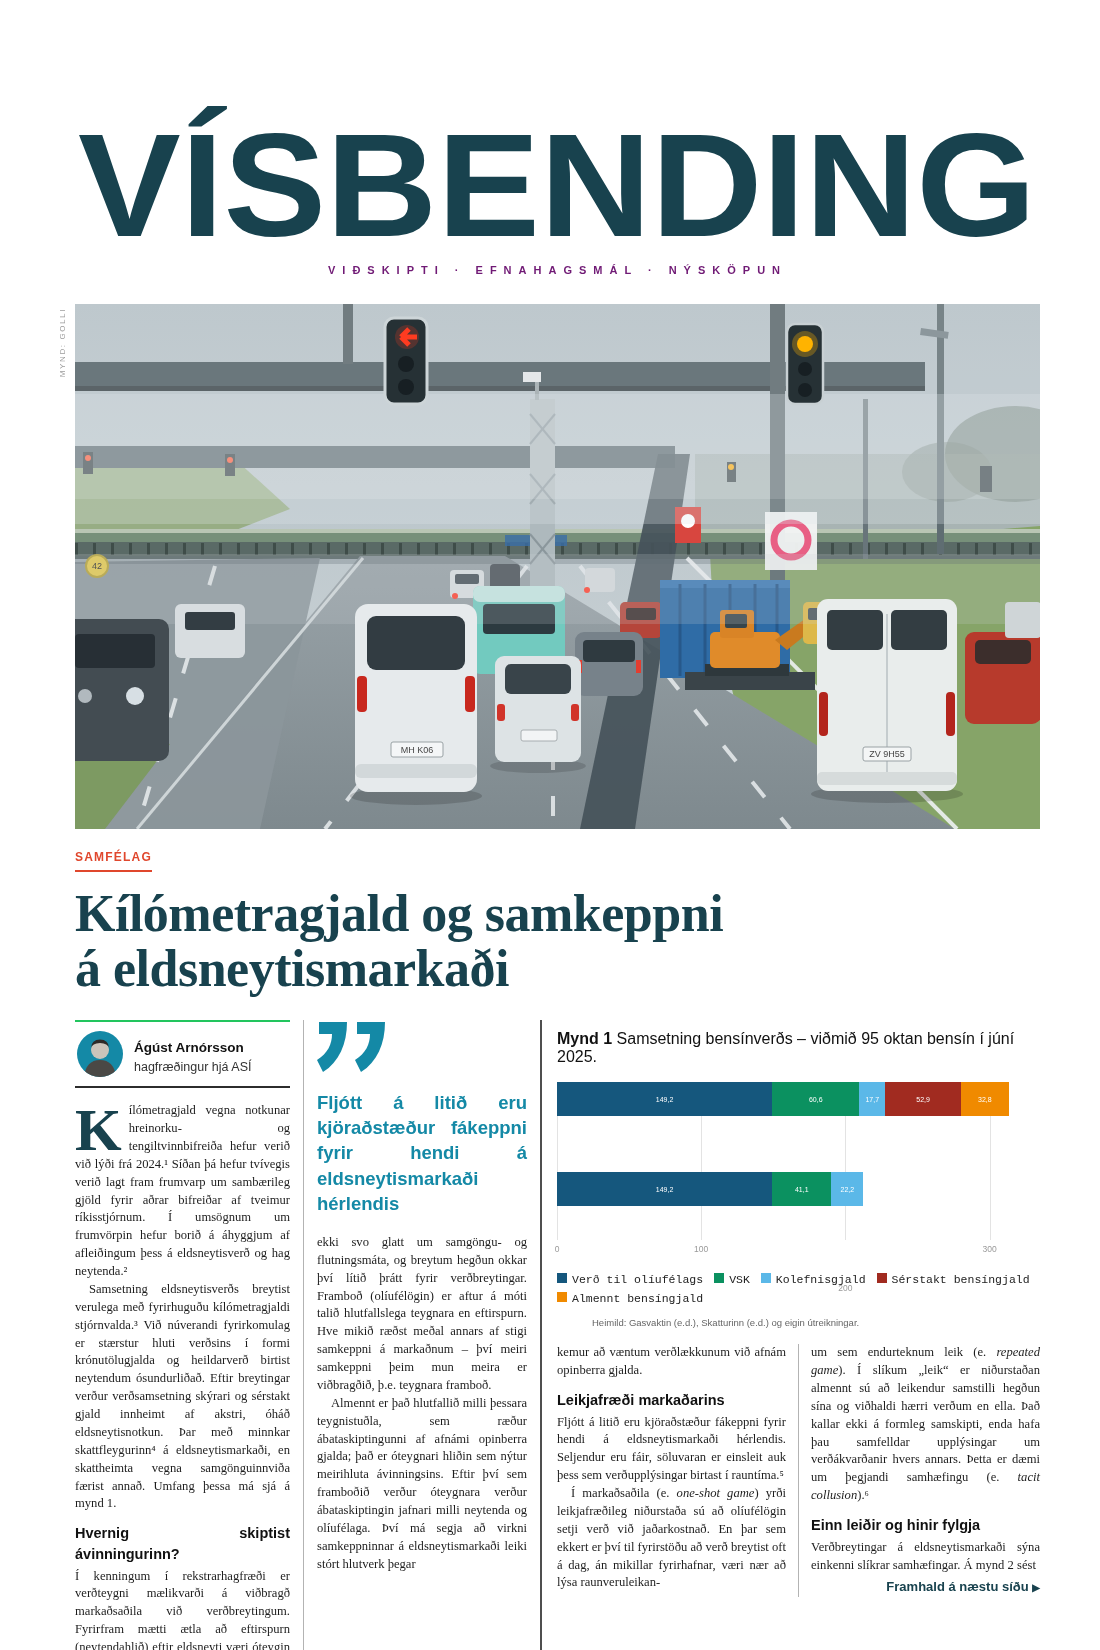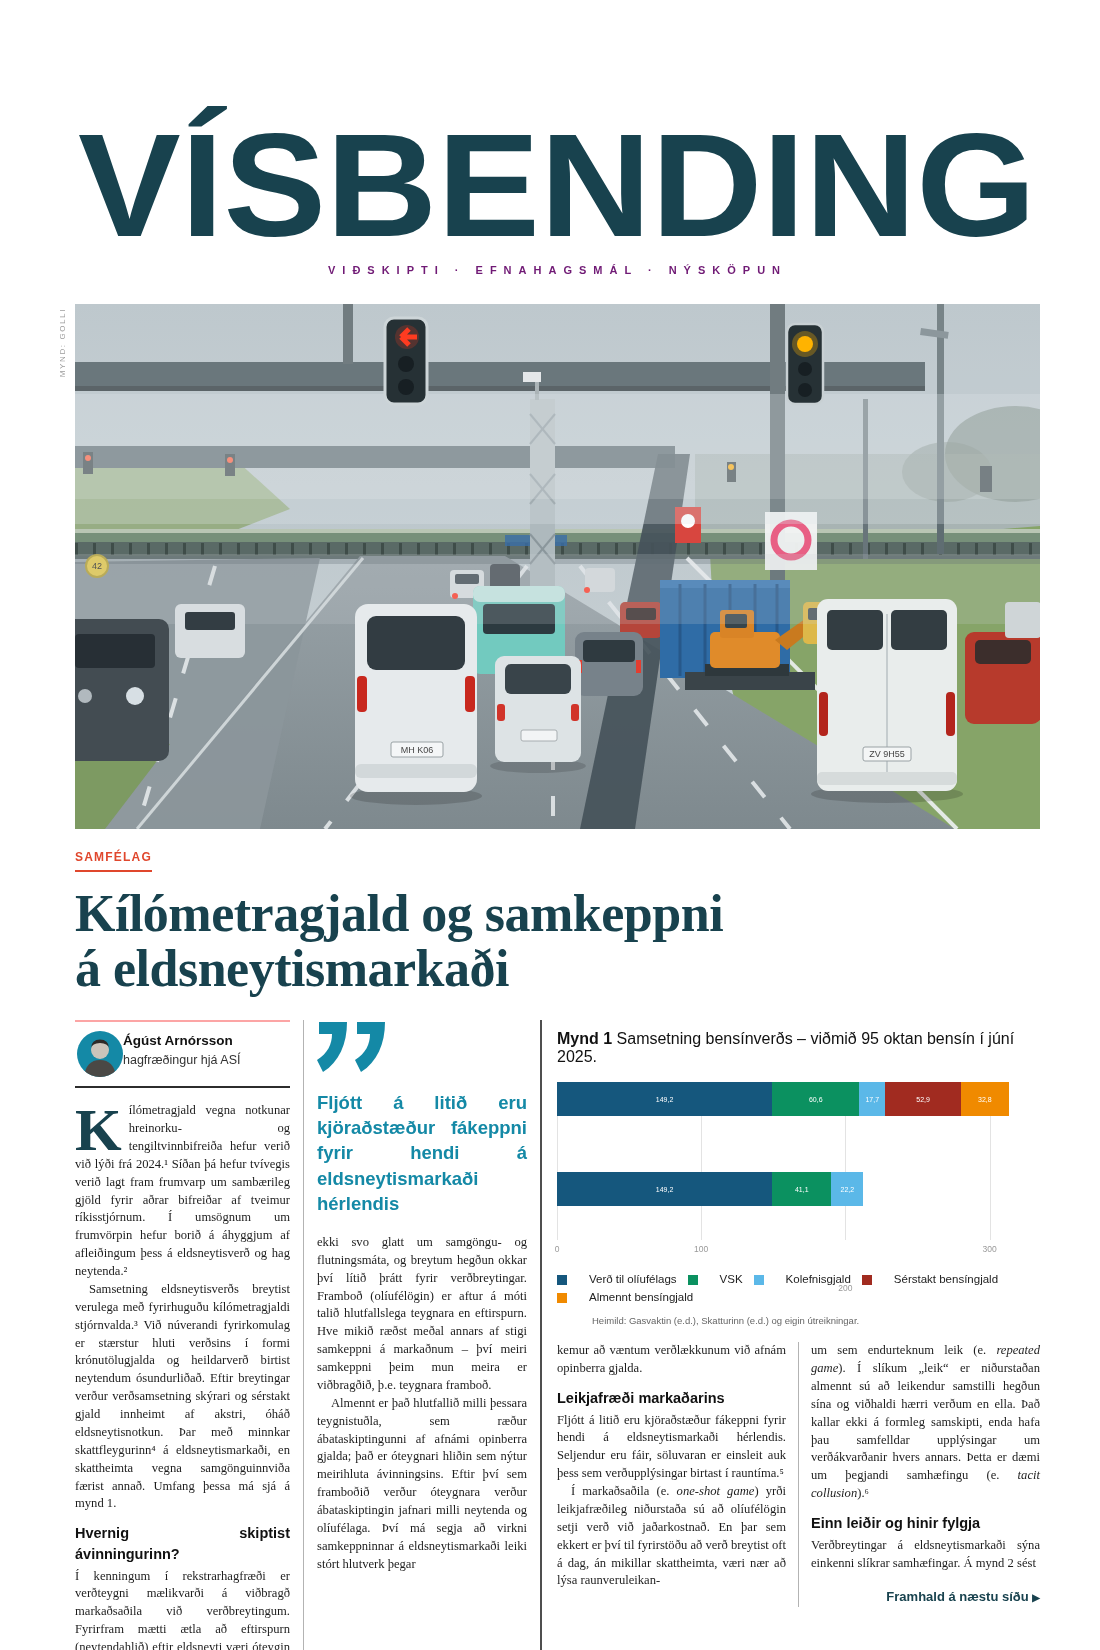--- a/index.html
+++ b/index.html
@@ -43,49 +43,49 @@
   .rightblock{flex:1;border-left:2px solid #4f4f4f;margin-left:13px;padding-left:15px;}
   .bodytext{font-size:12.6px;line-height:1.42;text-align:justify;}
   .bodytext p{margin:0;}
   .bodytext p.indent{text-indent:14px;}
   .bodytext .dropcap{float:left;font-size:60px;line-height:.82;font-weight:bold;
     color:#18424E;padding:4px 7px 0 0;}
   .subhead{font-family:"Liberation Sans",sans-serif;font-size:14.5px;font-weight:bold;
     color:#111;margin:10px 0 3px;}
   .it{font-style:italic;}
   
-  .byline{border-top:2px solid #fca5a5;border-bottom:2px solid #2c2c2c;
-    padding:9px 2px;display:flex;align-items:flex-start;gap:0;margin-bottom:14px;}
+  .byline{border-top:2px solid #22c55e;border-bottom:2px solid #2c2c2c;
+    padding:9px 2px;display:flex;align-items:flex-end;gap:11px;margin-bottom:14px;}
   .byline .name{font-family:"Liberation Sans",sans-serif;font-size:13.5px;font-weight:bold;color:#111;}
   .byline .role{font-family:"Liberation Sans",sans-serif;font-size:12.5px;color:#333;margin-top:2px;}
   
   .qmark{margin-top:2px;}
   .qtext{font-family:"Liberation Sans",sans-serif;font-size:18.5px;font-weight:bold;
     color:#1489A6;line-height:1.36;margin:10px 0 18px;}
   
   .fig-title{font-family:"Liberation Sans",sans-serif;font-size:16px;color:#111;margin-top:10px;}
   .fig-title b{font-weight:bold;}
   .chart-plot{position:relative;margin-top:12px;height:158px;}
   .gridline{position:absolute;top:0;bottom:0;width:1px;background:#e3e3e3;}
   .bar-row{display:flex;height:34px;width:100%;position:relative;margin-top:16px;}
   .bar-row.second{margin-top:56px;}
   .seg{height:100%;display:flex;align-items:center;justify-content:center;overflow:hidden;}
   .seg span{color:#fff;font-family:"Liberation Sans",sans-serif;font-size:7px;}
   .chart-axis{position:relative;height:15px;margin-top:4px;}
   .chart-axis span{position:absolute;transform:translateX(-50%);top:0;
     font-family:"Liberation Sans",sans-serif;font-size:8.5px;color:#999;}
   .chart-legend{display:flex;flex-wrap:wrap;gap:6px 11px;margin-top:14px;
     font-family:"Liberation Sans",sans-serif;font-size:11.5px;color:#222;align-items:center;}
-  .legend-item{display:inline-flex;align-items:flex-end;gap:22px;white-space:nowrap;}
+  .legend-item{display:inline-flex;align-items:flex-start;gap:5px;white-space:nowrap;font-family:Liberation Mono, monospace;}
   .swatch{width:10px;height:10px;display:inline-block;}
   .fig-source{font-family:"Liberation Sans",sans-serif;font-size:9.5px;color:#666;margin-top:12px;padding-left:35px;}
   .subcols{display:flex;margin-top:16px;align-items:stretch;}
   .subcols .vdiv{margin:0 12px;}
   .col3,.col4{flex:1;}
-  .continuation{margin-top:16px;text-align:right;font-family:"Liberation Sans",sans-serif;
+  .continuation{margin-top:4px;text-align:right;font-family:"Liberation Sans",sans-serif;
     font-size:13px;font-weight:bold;color:#18424E;}
   .continuation .arr{font-size:10px;}
 </style>
 </head>
 <body>
 
 <div class="page">
 
 
   <svg class="masthead" width="965" height="136" viewBox="0 0 965 136">
@@ -399,21 +399,21 @@
             <span>Almennt bensíngjald</span>
           </span>
         </div>
       <div class="fig-source">Heimild: Gasvaktin (e.d.), Skatturinn (e.d.) og eigin útreikningar.</div>
 
       <div class="subcols">
         <div class="col3 bodytext">
           <p>kemur að væntum verðlækkunum við afnám opinberra gjalda.</p>
           <div class="subhead">Leikjafræði markaðarins</div>
           <p>Fljótt á litið eru kjöraðstæður fákeppni fyrir hendi á eldsneytismarkaði hérlendis. Seljendur eru fáir, söluvaran er einsleit auk þess sem verðupplýsingar birtast í rauntíma.⁵</p>
-          <p class="indent"><span>Í markaðsaðila (e. </span><span class="it">one-shot game</span><span>) yrði leikjafræðileg niðurstaða sú að olíufélögin setji verð við jaðarkostnað. En þar sem ekkert er því til fyrirstöðu að verð breytist oft á dag, án mikillar skattheimta, væri nær að lýsa raunveruleikan-</span></p>
+          <p class="indent"><span>Í markaðsaðila (e. </span><span class="it">one-shot game</span><span>) yrði leikjafræðileg niðurstaða sú að olíufélögin setji verð við jaðarkostnað. En þar sem ekkert er því til fyrirstöðu að verð breytist oft á dag, án mikillar fyrirhafnar, væri nær að lýsa raunveruleikan-</span></p>
         </div>
         <div class="vdiv"></div>
         <div class="col4 bodytext">
           <p><span>um sem endurteknum leik (e. </span><span class="it">repeated game</span><span>). Í slíkum „leik“ er niðurstaðan almennt sú að leikendur samstilli hegðun sína og viðhaldi hærri verðum en ella. Það kallar ekki á formleg samskipti, enda hafa þau samfelldar upplýsingar um verðákvarðanir hvers annars. Þetta er dæmi um þegjandi samhæfingu (e. </span><span class="it">tacit collusion</span><span>).⁶</span></p>
           <div class="subhead">Einn leiðir og hinir fylgja</div>
           <p>Verðbreytingar á eldsneytismarkaði sýna einkenni slíkrar samhæfingar. Á mynd 2 sést</p>
           <div class="continuation">
             <span>Framhald á næstu síðu</span> <span class="arr">▶</span>
           </div>
         </div>

